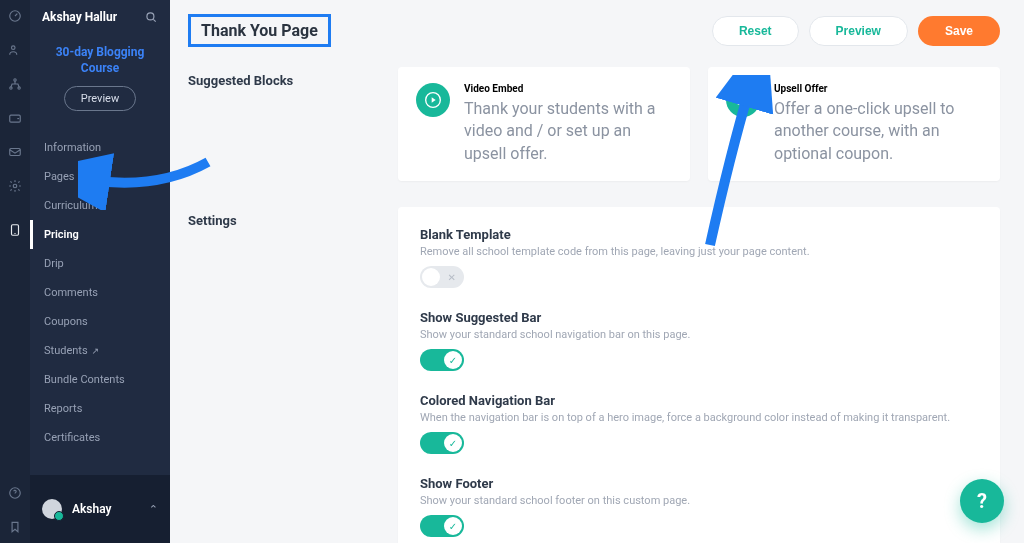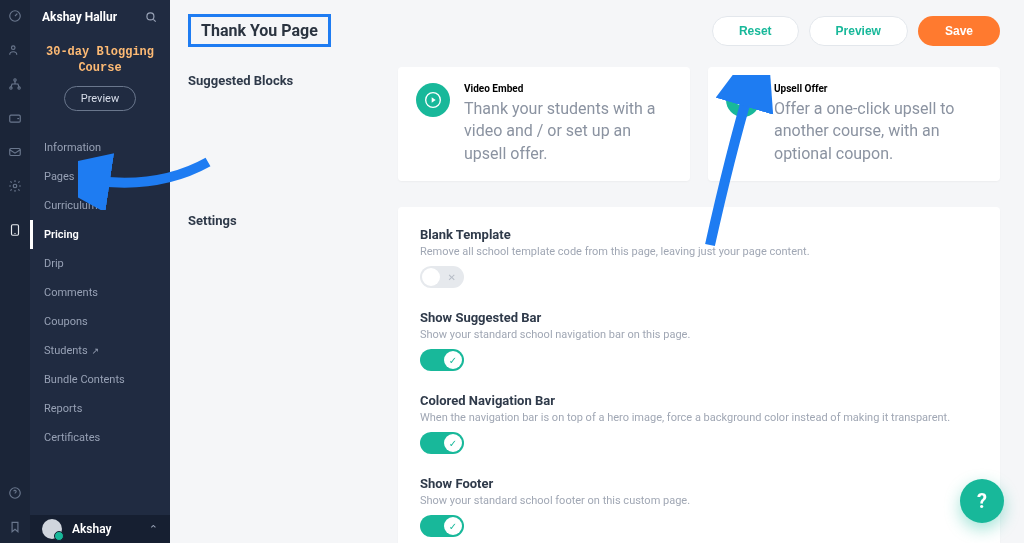--- a/index.html
+++ b/index.html
@@ -5,28 +5,28 @@
   * { box-sizing: border-box; margin: 0; padding: 0; }
   body { font-family: -apple-system, BlinkMacSystemFont, "Segoe UI", Roboto, Arial, sans-serif; background: #f5f6f8; color: #333; width: 1024px; height: 543px; overflow: hidden; position: relative; }
   .app { display: flex; height: 543px; }
   .iconbar { width: 30px; background: #1b2538; display: flex; flex-direction: column; align-items: center; padding-top: 8px; gap: 18px; }
   .iconbar .ic { width: 16px; height: 16px; color: #6a778d; display:flex; align-items:center; justify-content:center; }
   .iconbar .block2 { margin-top: auto; display:flex; flex-direction:column; align-items:center; gap:18px; padding-bottom:8px;}
   .sidebar { width: 140px; background: #202b41; color: #aeb6c6; display: flex; flex-direction: column; font-size: 11px; position: relative; }
   .side-hdr { display:flex; align-items:center; justify-content:space-between; padding:10px 12px; color:#fff; font-size:12px; font-weight:700;}
   .side-hdr .q { color:#9aa4b8; }
   .course-box { text-align:center; padding: 10px 6px 16px; }
-  .course-box .title { color:#fdba74; font-size:12px; font-weight:700; line-height:1.35;font-family:Liberation Mono, monospace;}
+  .course-box .title { color:#3b82f6; font-size:12px; font-weight:700; line-height:1.35;}
   .preview-pill { display:inline-block; margin-top:10px; padding:5px 16px; border:1px solid #6a778d; border-radius:16px; color:#d8deea; font-size:11px;}
   .nav { display:flex; flex-direction:column; padding: 6px 10px 0 14px; gap:0;justify-content:flex-end;}
   .nav-item { padding:8px 0; color:#97a1b5; font-size:11px; position:relative;}
   .nav-item.active { color:#fff; font-weight:600; }
   .nav-item.active::before { content:""; position:absolute; left:-14px; top:0; bottom:0; width:3px; background:#fff; }
   .nav-item .ext { font-size:9px; margin-left:4px; color:#97a1b5;}
-  .side-user { margin-top:auto; background:#161f31; display:flex; align-items:center; padding:4px 12px; gap:10px;}
+  .side-user { margin-top:auto; background:#161f31; display:flex; align-items:center; padding:24px 12px; gap:10px;}
   .avatar { width:20px; height:20px; border-radius:50%; background:#d0d5dd; position:relative;}
   .avatar::after{content:""; position:absolute; right:-2px; bottom:-2px; width:8px; height:8px; background:#18b89a; border-radius:50%; border:1px solid #161f31;}
   .side-user .uname{ color:#fff; font-size:12px; font-weight:600;}
   .side-user .chev{ margin-left:auto; color:#97a1b5;}
   .main { flex:1; overflow:auto; }
   .topbar { display:flex; align-items:center; padding:14px 24px 20px 18px; gap:10px; }
   .title-box { border:3px solid #1e7cf2; padding:4px 10px; }
   .title-box h1 { font-size:16px; font-weight:700; color:#2b3440;}
   .spacer { flex:1; }
   .btn { border-radius:18px; font-size:12px; font-weight:600; padding:7px 26px; cursor:pointer; border:1px solid transparent;}

